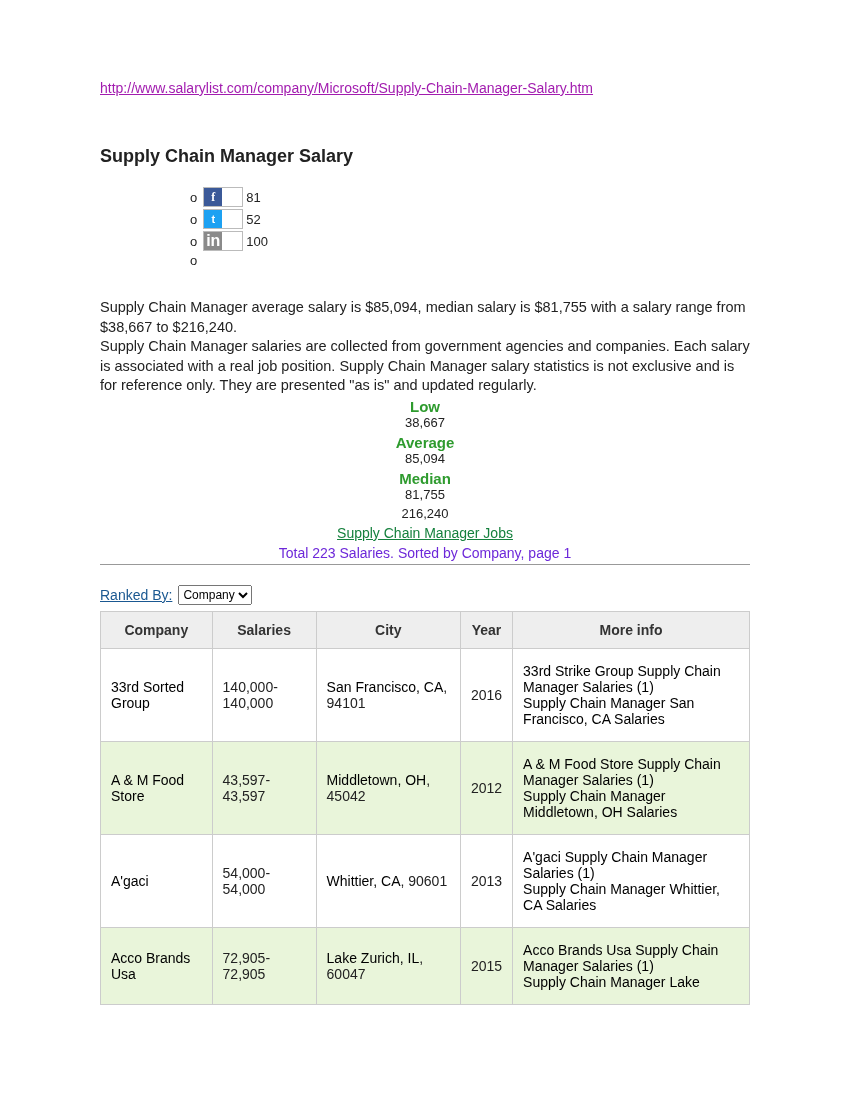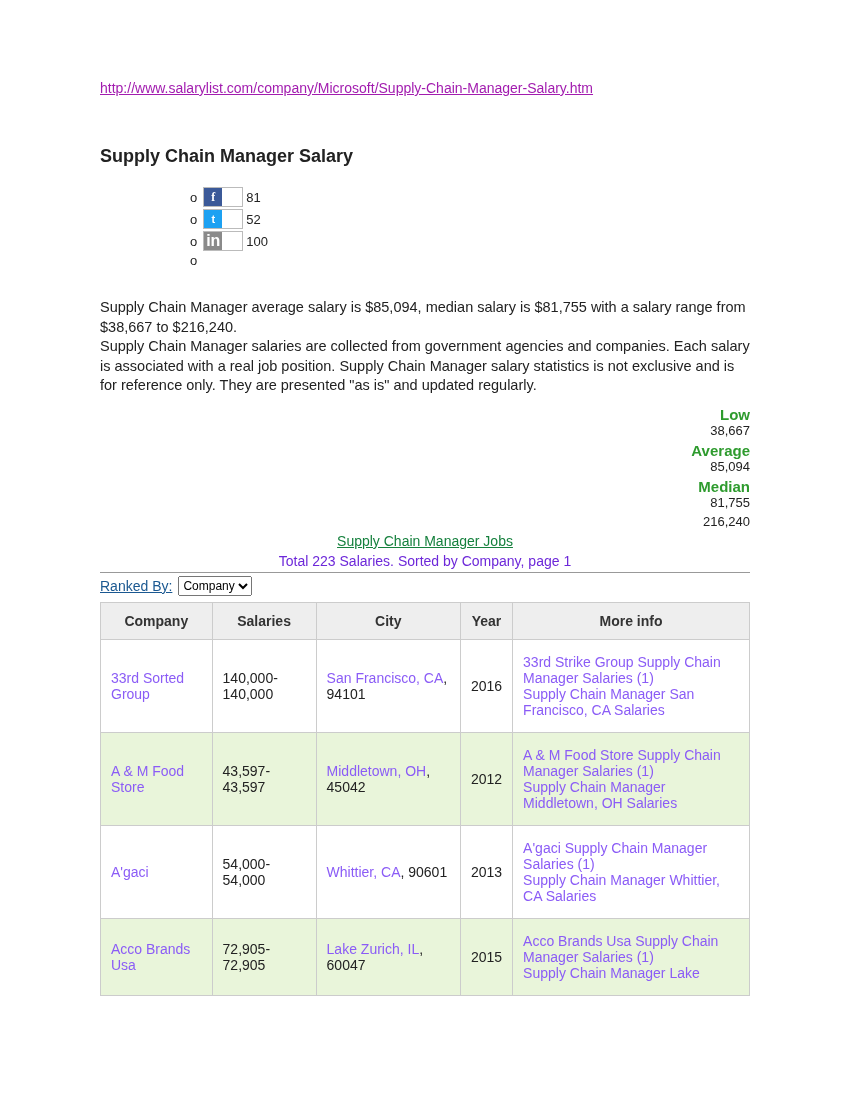--- a/index.html
+++ b/index.html
@@ -60,22 +60,22 @@
   .social-count {
     margin-left: 3px;
     font-size: 13px;
   }
   .intro {
     margin-top: 30px;
     font-size: 14.5px;
     line-height: 1.35;
   }
   .stats {
-    text-align: right;
-    margin-top: 10px;
+    text-align: center;
+    margin-top: 2px;
   }
   .stat-label {
     color: #2e9b2e;
     font-weight: bold;
     font-size: 15px;
   }
   .stat-val {
     font-size: 13px;
     margin-bottom: 4px;
   }
@@ -91,21 +91,21 @@
     text-align: center;
     color: #6d28d9;
     font-size: 14px;
     margin-top: 4px;
     border-bottom: 1px solid #999;
     padding-bottom: 3px;
   }
   .ranked-row {
     display: flex;
     align-items: center;
-    margin-top: 3px;
+    margin-top: 20px;
     margin-bottom: 6px;
   }
   .ranked-label {
     color: #1a5891;
     text-decoration: underline;
     font-size: 14px;
     margin-right: 6px;
   }
   select {
     font-size: 12px;
@@ -126,21 +126,21 @@
   }
   td {
     border: 1px solid #ccc;
     padding: 14px 10px;
     vertical-align: middle;
   }
   tbody tr:nth-child(even) {
     background: #e9f5da;
   }
   .lnk {
-    color: #8b5cf6;
+    color: #000000;
   }
   .more-info .lnk {
     display: block;
   }
   .zip { color: #222; }
 </style>
 </head>
 <body>
 
 

